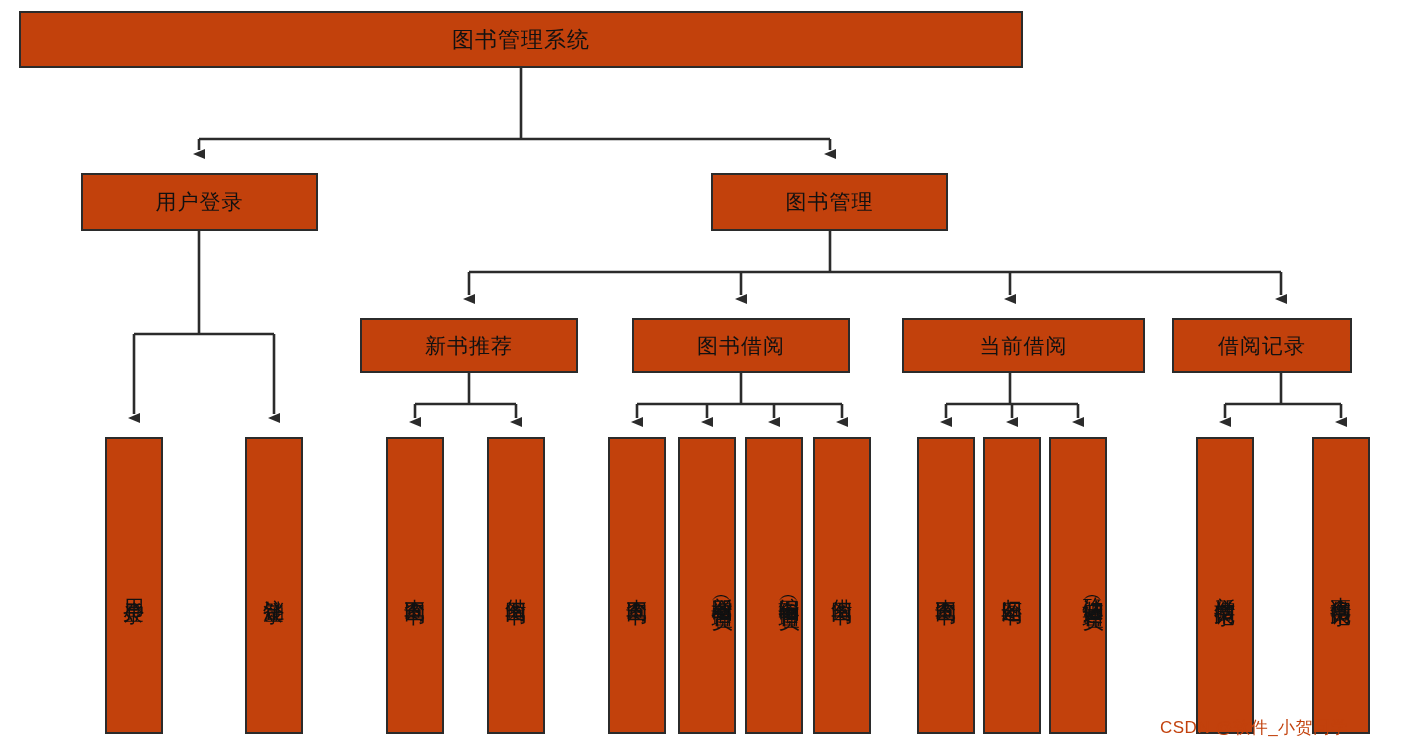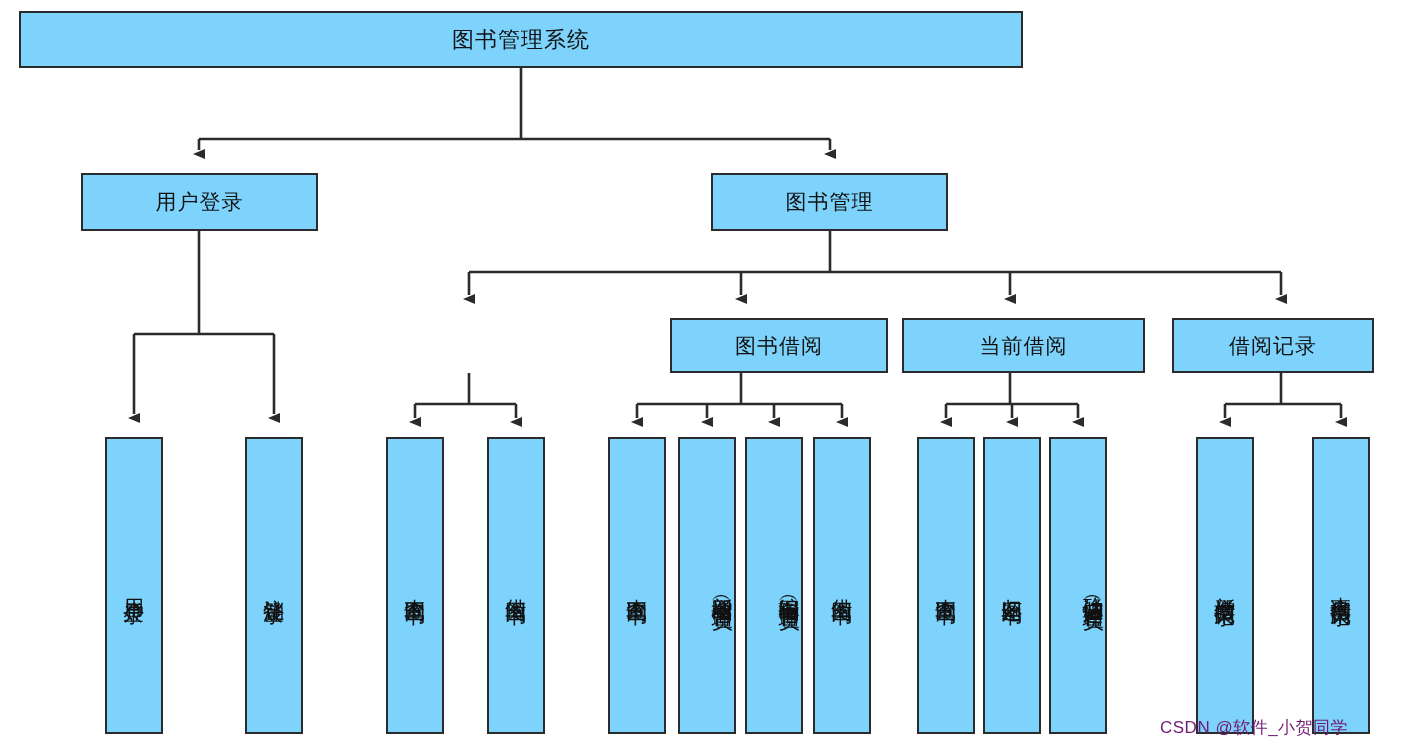--- a/index.html
+++ b/index.html
@@ -7,21 +7,21 @@
     width:1405px;height:747px;
     font-family:"Liberation Sans","DejaVu Sans",sans-serif;
     overflow:hidden;
   }
   #diagram-root{position:relative;width:1405px;height:747px;background:#fff;}
   svg.edges{position:absolute;left:0;top:0;width:1405px;height:747px;}
   .node{
     position:absolute;
     box-sizing:border-box;
     border:2.5px solid #2b2b2b;
-    background:#7dd3fc;
+    background:#c2410c;
     display:flex;
     align-items:center;
     justify-content:center;
     color:#111;
   }
   .node-h{
     font-size:21px;
     letter-spacing:1px;
     white-space:nowrap;
   }
@@ -101,32 +101,33 @@
       <path d="M1225,404 L1225,418" marker-end="url(#arrow)"></path>
       <path d="M1341,404 L1341,418" marker-end="url(#arrow)"></path>
     </g>
   </svg>
 
   <div class="node node-h title" id="n-title" style="left: 19px; top: 11px; width: 1004px; height: 57px;">图书管理系统</div>
 
   <div class="node node-h" id="n-l2-0" style="left: 81px; top: 173px; width: 237px; height: 58px;">用户登录</div>
   <div class="node node-h" id="n-l2-1" style="left: 711px; top: 173px; width: 237px; height: 58px; font-family: Liberation Mono, monospace;">图书管理</div>
 
-  <div class="node node-h" id="n-l3-1" style="left: 632px; top: 318px; width: 218px; height: 55px; margin-left: 38px;">图书借阅</div>
+  <div class="node node-h" id="n-l3-0" style="left: 360px; top: 318px; width: 218px; height: 55px;">新书推荐</div>
+  <div class="node node-h" id="n-l3-1" style="left: 632px; top: 318px; width: 218px; height: 55px;">图书借阅</div>
   <div class="node node-h" id="n-l3-2" style="left: 902px; top: 318px; width: 243px; height: 55px;">当前借阅</div>
-  <div class="node node-h" id="n-l3-3" style="left: 1172px; top: 318px; width: 202px; height: 55px;">借阅记录</div>
+  <div class="node node-h" id="n-l3-3" style="left: 1172px; top: 318px; width: 180px; height: 55px;">借阅记录</div>
 
   <div class="node node-v centered" id="n-lf-0" style="left: 105px; top: 437px; width: 58px; height: 297px;">用户登录</div>
   <div class="node node-v centered" id="n-lf-1" style="left: 245px; top: 437px; width: 58px; height: 297px;">注销登录</div>
   <div class="node node-v centered" id="n-lf-2" style="left: 386px; top: 437px; width: 58px; height: 297px;">查询图书</div>
   <div class="node node-v centered" id="n-lf-3" style="left: 487px; top: 437px; width: 58px; height: 297px;">借阅图书</div>
   <div class="node node-v centered" id="n-lf-4" style="left: 608px; top: 437px; width: 58px; height: 297px;">查询图书</div>
   <div class="node node-v" id="n-lf-5" style="left: 678px; top: 437px; width: 58px; height: 297px;">新增图书（管理员）</div>
   <div class="node node-v" id="n-lf-6" style="left: 745px; top: 437px; width: 58px; height: 297px;">编辑图书（管理员）</div>
   <div class="node node-v centered" id="n-lf-7" style="left: 813px; top: 437px; width: 58px; height: 297px;">借阅图书</div>
   <div class="node node-v centered" id="n-lf-8" style="left: 917px; top: 437px; width: 58px; height: 297px;">查询图书</div>
   <div class="node node-v centered" id="n-lf-9" style="left: 983px; top: 437px; width: 58px; height: 297px;">归还图书</div>
   <div class="node node-v" id="n-lf-10" style="left: 1049px; top: 437px; width: 58px; height: 297px;">确认归还（管理员）</div>
   <div class="node node-v centered" id="n-lf-11" style="left: 1196px; top: 437px; width: 58px; height: 297px;">新增借阅记录</div>
   <div class="node node-v centered" id="n-lf-12" style="left: 1312px; top: 437px; width: 58px; height: 297px;">查询借阅记录</div>
 
-  <div class="watermark" id="wm" style="left: 1160px; top: 716px; color: #701a75;">CSDN @软件_小贺同学</div>
+  <div class="watermark" id="wm" style="left: 1160px; top: 716px; color: #c2410c;">CSDN @软件_小贺同学</div>
 </div>
 
 </body></html>

